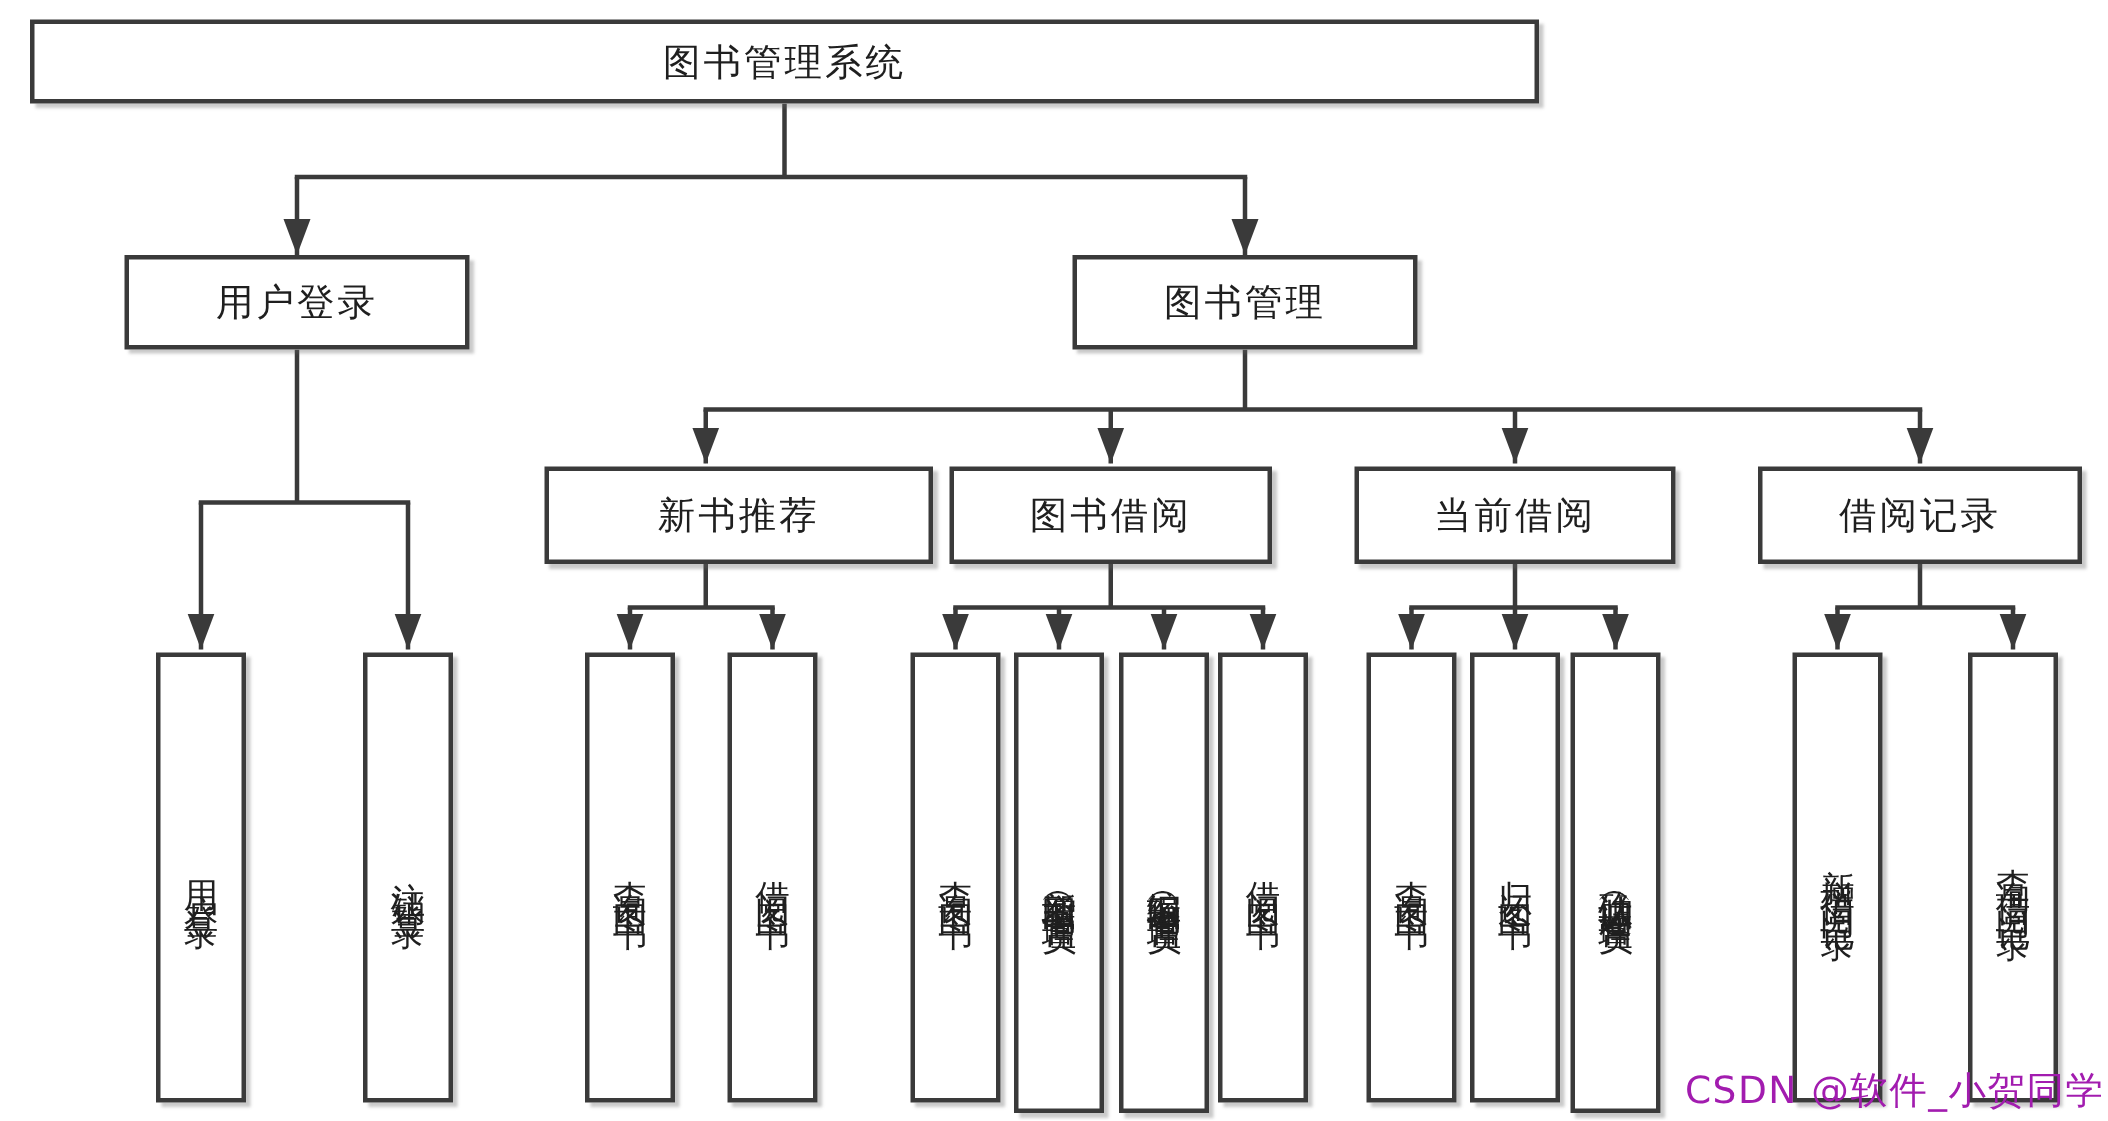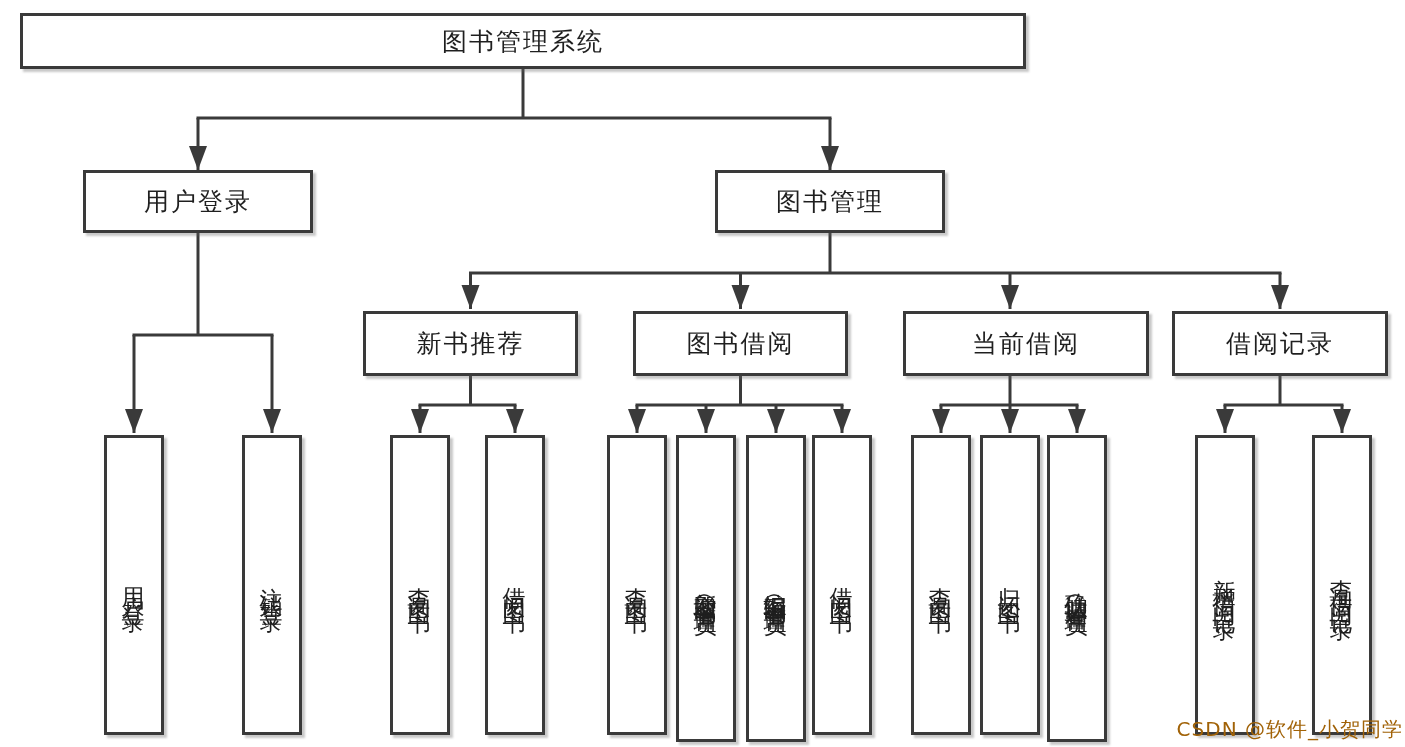--- a/index.html
+++ b/index.html
@@ -36,22 +36,22 @@
     text-orientation: mixed;
     font-size: 23px;
     letter-spacing: 8px;
     white-space: nowrap;
   }
   .vbox.long span { letter-spacing: 3px; }
   .watermark {
     position: absolute;
     right: 2px;
     bottom: 4px;
-    font-size: 20px;
-    color: #a16207;
+    font-size: 25px;
+    color: #a21caf;
     letter-spacing: 1px;
     z-index: 2;
     white-space: nowrap;
   }
 </style>
 </head>
 <body>
 
 <div class="canvas">
 
@@ -115,23 +115,23 @@
       <path class="ln arrow" d="M1225,405 V433"></path>
       <path class="ln arrow" d="M1342,405 V433"></path>
     </g>
   </svg>
 
   <div class="node hbox" style="left:20px; top:13px; width:1006px; height:56px;">图书管理系统</div>
 
   <div class="node hbox" style="left:83px; top:170px; width:230px; height:63px;">用户登录</div>
   <div class="node hbox" style="left:715px; top:170px; width:230px; height:63px;text-align:center;">图书管理</div>
 
-  <div class="node hbox" style="left:363px; top:311px; width:215px; height:65px;">新书推荐</div>
+  <div class="node hbox" style="left:363px; top:311px; width:259px; height:65px;">新书推荐</div>
   <div class="node hbox" style="left:633px; top:311px; width:215px; height:65px;">图书借阅</div>
-  <div class="node hbox" style="left:903px; top:311px; width:246px; height:65px;">当前借阅</div>
+  <div class="node hbox" style="left:903px; top:311px; width:214px; height:65px;">当前借阅</div>
   <div class="node hbox" style="left:1172px; top:311px; width:216px; height:65px;">借阅记录</div>
 
   <div class="node vbox" style="left:104px; top:435px; width:60px; height:300px;">
     <span>用户登录</span>
   </div>
   <div class="node vbox" style="left:242px; top:435px; width:60px; height:300px;">
     <span>注销登录</span>
   </div>
 
   <div class="node vbox" style="left:390px; top:435px; width:60px; height:300px;">

